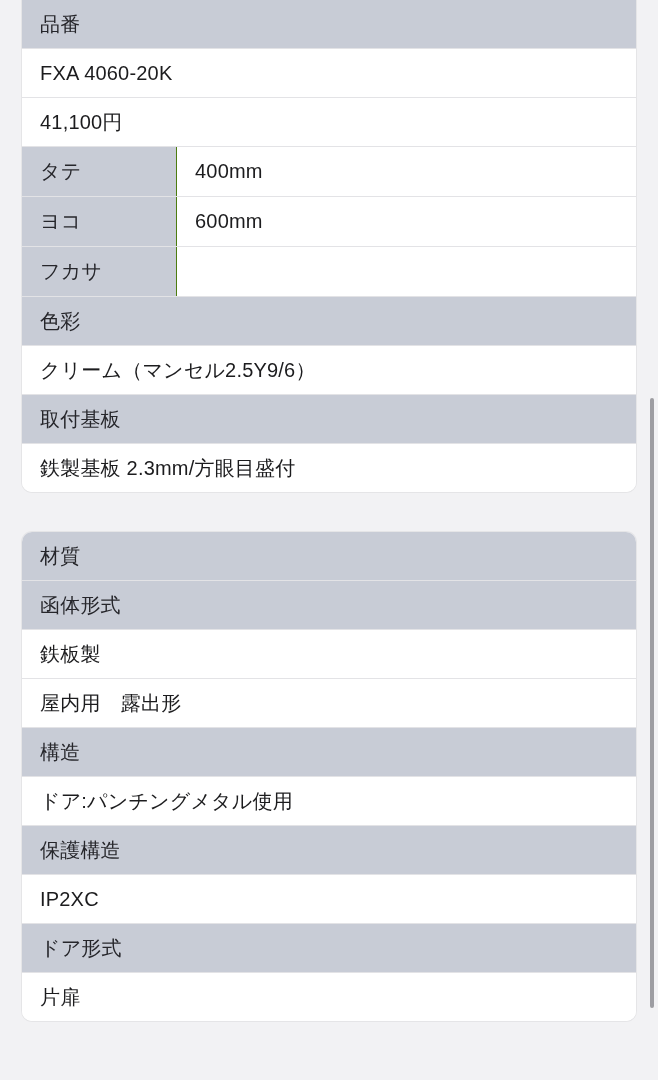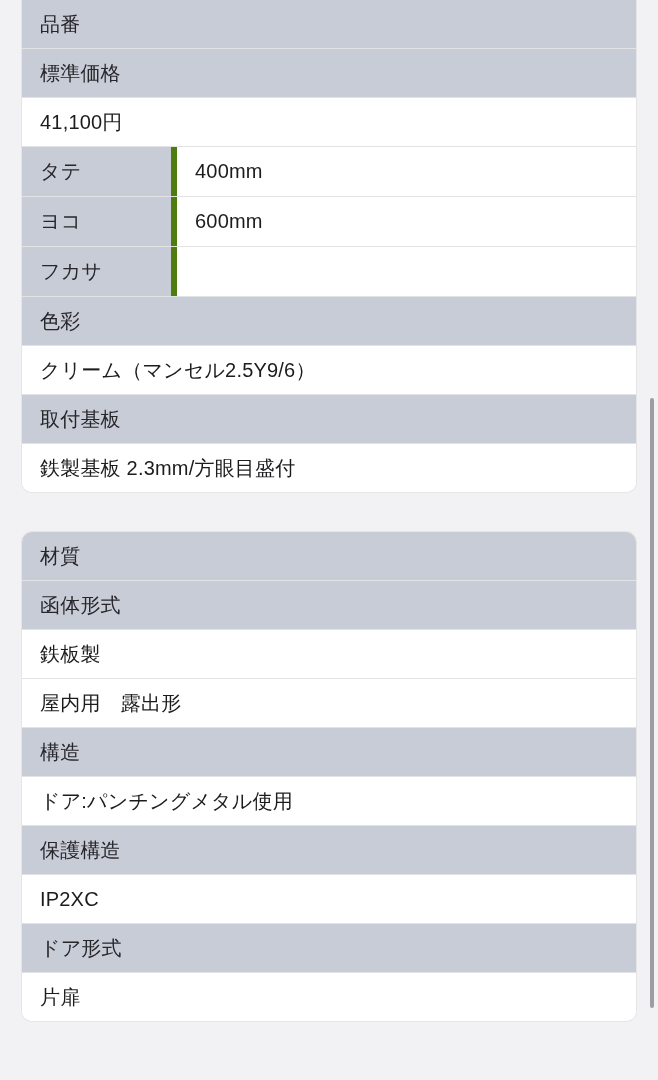--- a/index.html
+++ b/index.html
@@ -66,21 +66,21 @@
   }
   .val {
     background: #ffffff;
     width: 100%;
   }
 
   
   .row.split .head {
     width: 155px;
     flex: 0 0 155px;
-    border-right: 6px solid #4d7c0f;
+    border-right: 1px solid #4d7c0f;
   }
   .row.split .val {
     flex: 1 1 auto;
     width: auto;
   }
 
   .tall { min-height: 49px; }
 
   
   .scrollbar {
@@ -97,24 +97,24 @@
 </head>
 <body>
 
 <div class="page">
 
   <div class="card first">
 
     <div class="row">
       <div class="cell head">品番</div>
     </div>
+    <div class="row">
+      <div class="cell val">FXA 4060-20K</div>
+    </div>
 
-    <div class="row">
-      <div class="cell head">標準価格</div>
-    </div>
     <div class="row">
       <div class="cell val">41,100円</div>
     </div>
 
 
     <div class="row split">
       <div class="cell head tall">タテ</div>
       <div class="cell val tall">400mm</div>
     </div>
     <div class="row split">

